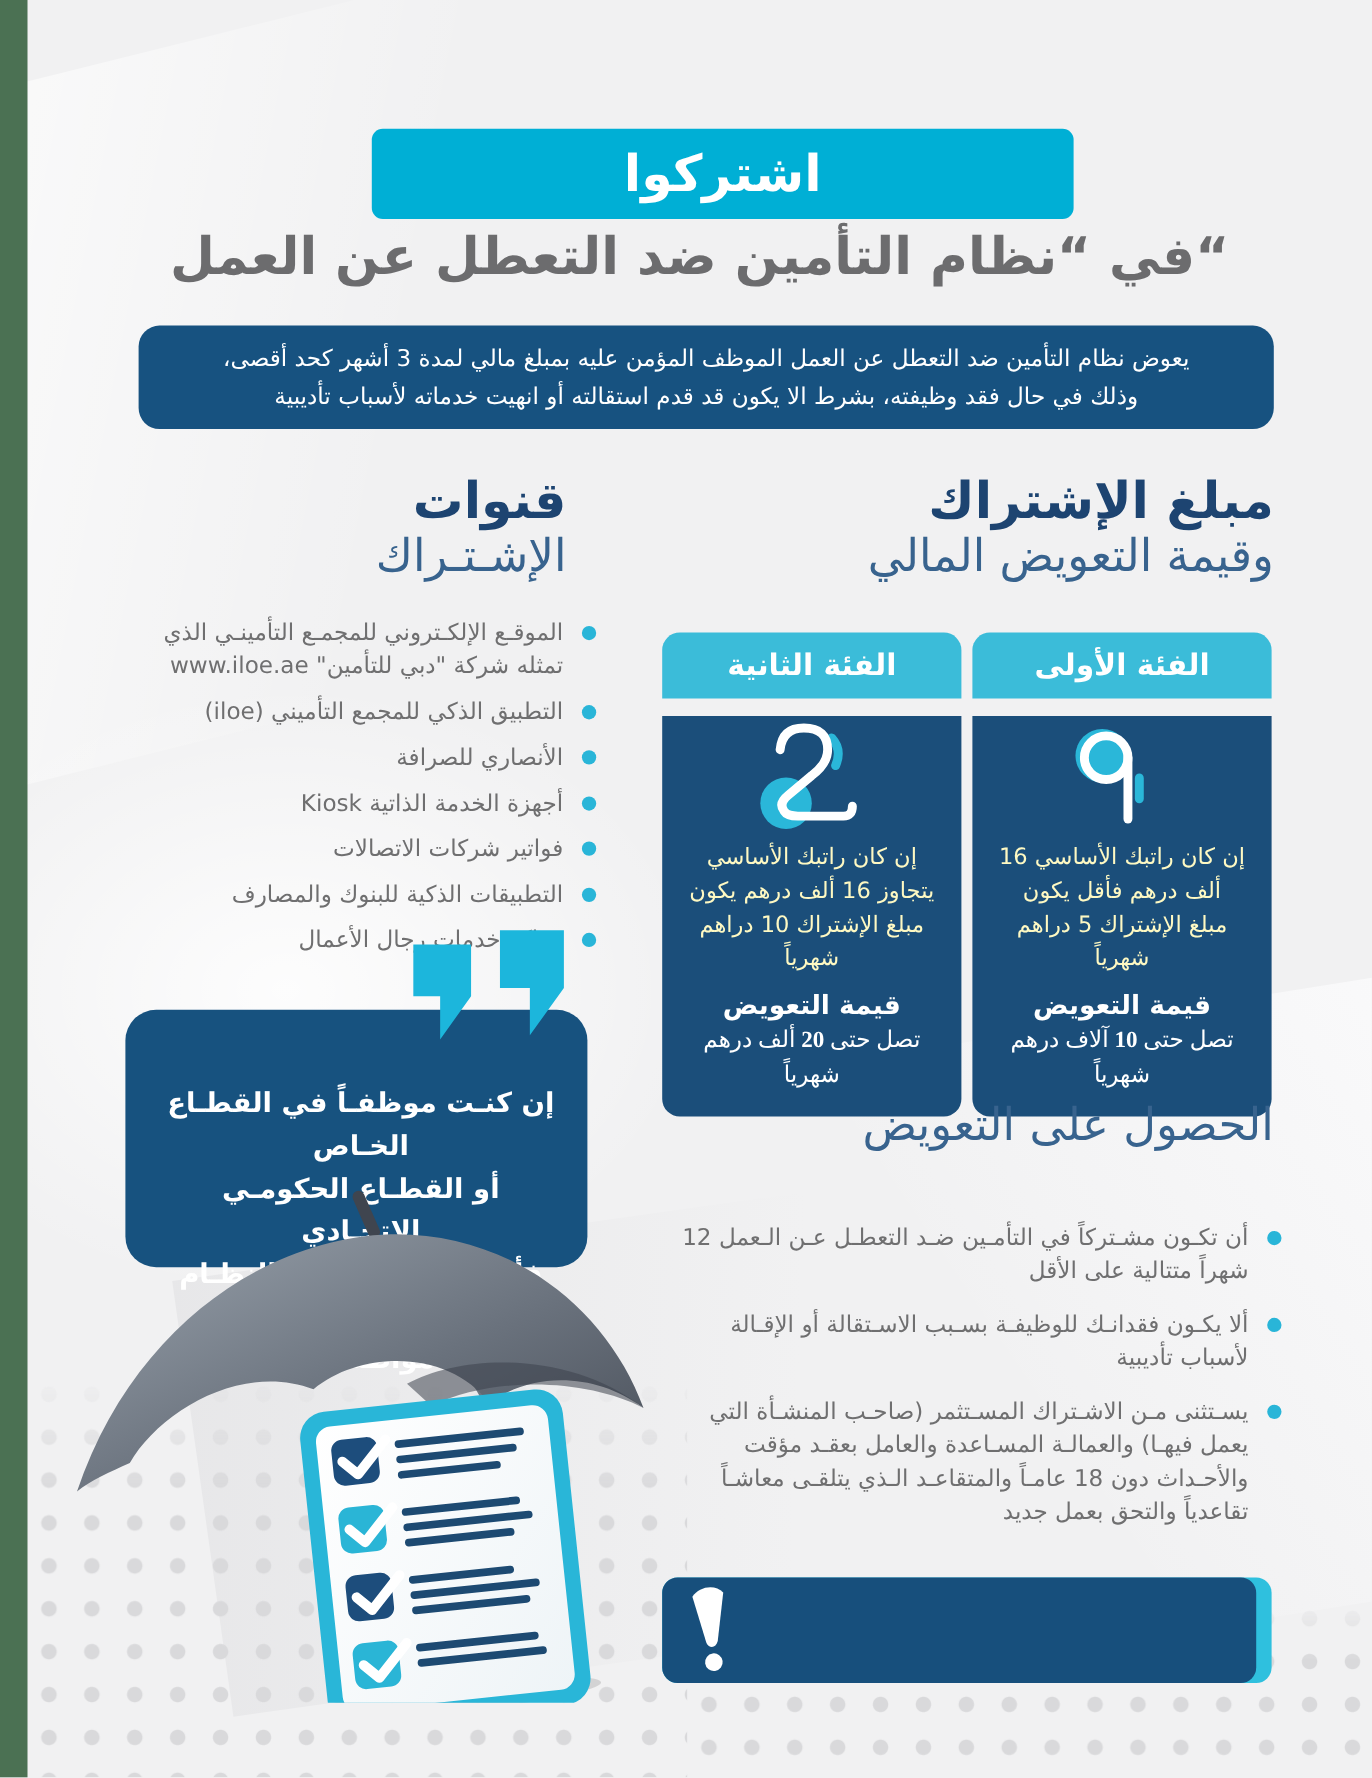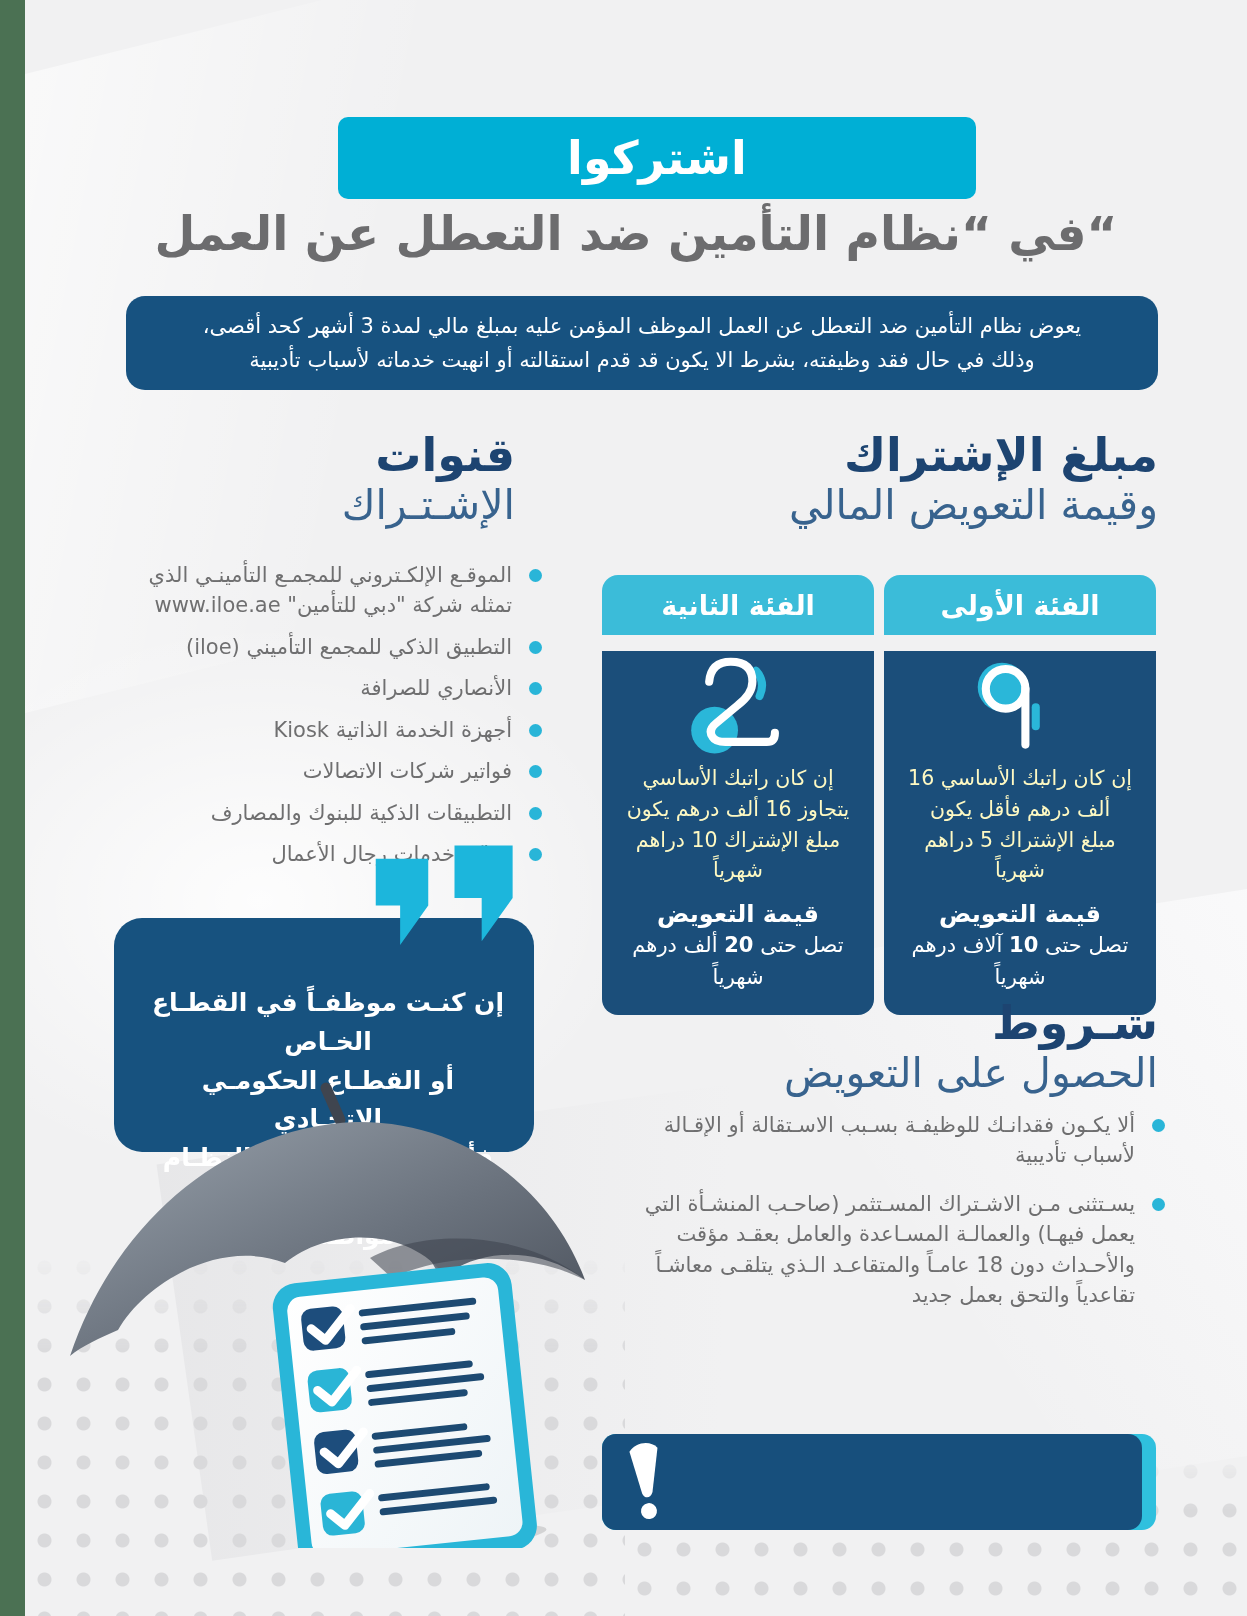--- a/index.html
+++ b/index.html
@@ -63,21 +63,21 @@
   .card-1{left:884px;}
   .card-2{left:602px;}
   .card .card-head{height:60px;background:#3bbcd9;border-radius:16px 16px 0 0;
         display:flex;align-items:center;justify-content:center;}
   .card .card-head span{color:#fff;font-size:27px;font-weight:700;}
   .card .card-body{height:364px;background:#1b4e7a;border-radius:0 0 16px 16px;
         text-align:center;direction:rtl;}
   .num-icon{display:block;margin:16px auto 4px auto;}
   .cond-text{color:#fef9c3;font-size:20.5px;line-height:1.5;white-space:pre-line;margin:0 10px;}
   .comp-label{color:#fff;font-size:24px;font-weight:700;margin-top:14px;}
-  .comp-line{color:#fff;font-size:21px;line-height:1.5;margin:2px 18px 0 18px;direction:rtl;}
+  .comp-line{color:#fff;font-size:21px;line-height:1.5;margin:2px 18px 0 18px;direction:rtl;font-family:Liberation Serif, serif;}
   .comp-line .n{font-weight:700;}
   
   .quote-icon{left:372px;top:843px;z-index:3;}
   .quote-box{left:114px;top:918px;width:420px;height:234px;background:#17527f;
              border-radius:28px;z-index:2;}
   .quote-box p{margin:66px 24px 0 32px;color:#ffffff;font-size:25px;font-weight:700;
                line-height:1.55;text-align:center;white-space:pre-line;direction:rtl;}
   
   .warn{left:602px;top:1434px;width:554px;height:96px;background:#2fc0de;border-radius:14px;z-index:2;}
   .warn-inner{position:absolute;left:0;top:0;bottom:0;right:14px;background:#174f7c;
@@ -208,24 +208,28 @@
   <path d="M88 2 h62 v56 l-33 46 v-46 h-29 z" fill="#1cb6dc"></path>
 </svg>
 <div class="abs quote-box">
   <p>إن كنـت موظفـاً في القطـاع الخـاص
 أو القطـاع الحكومـي الاتحـادي
 فأنـت مشـمول في النظـام سـواءً
 كنت مواطناً أو مقيماً</p>
 </div>
 
 <div class="abs sec-head cond-head">
-  <div class="hb">شـروط</div>
   <div class="hl">الحصول على التعويض</div>
 </div>
 <ul class="abs blist cond-list">
+  <li>
+      <span class="dot"></span>
+      <span class="li-text">أن تكـون مشـتركاً في التأمـين ضـد التعطـل عـن الـعمل 12
+شهراً متتالية على الأقل</span>
+    </li>
   <li>
       <span class="dot"></span>
       <span class="li-text">ألا يكـون فقدانـك للوظيفـة بسـبب الاسـتقالة أو الإقـالة
 لأسباب تأديبية</span>
     </li>
   <li>
       <span class="dot"></span>
       <span class="li-text">يسـتثنى مـن الاشـتراك المسـتثمر (صاحـب المنشـأة التي
 يعمل فيهـا) والعمالـة المسـاعدة والعامل بعقـد مؤقت
 والأحـداث دون 18 عامـاً والمتقاعـد الـذي يتلقـى معاشـاً

